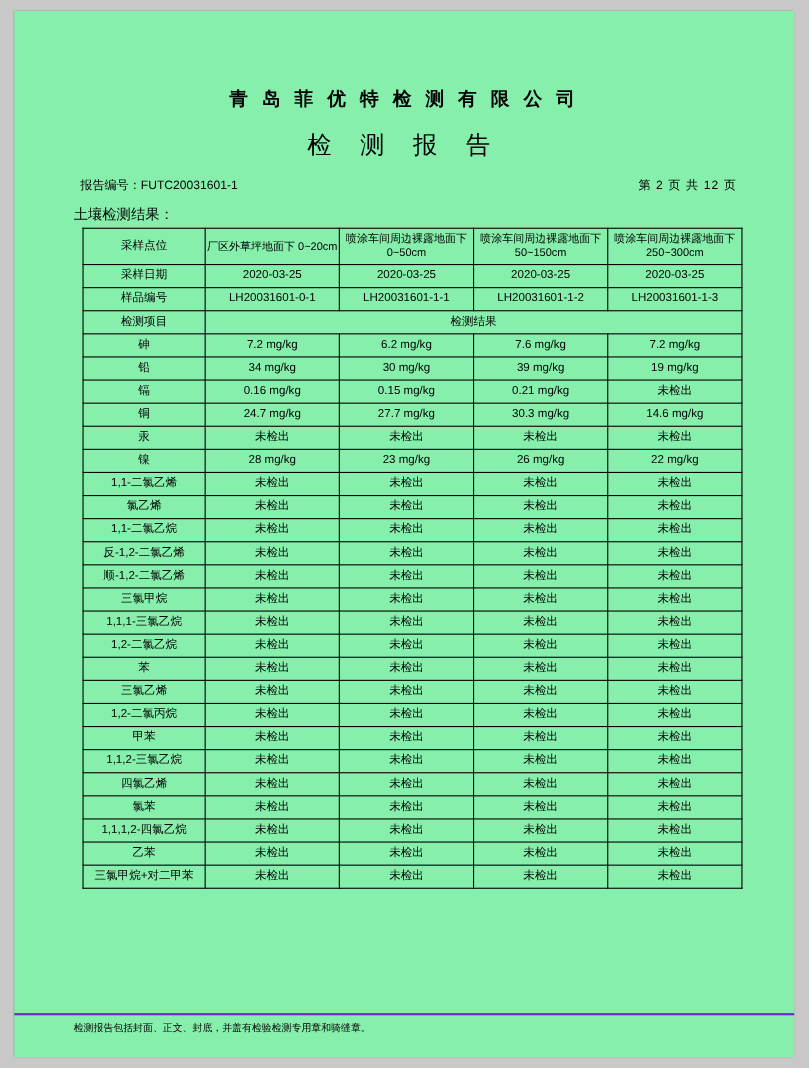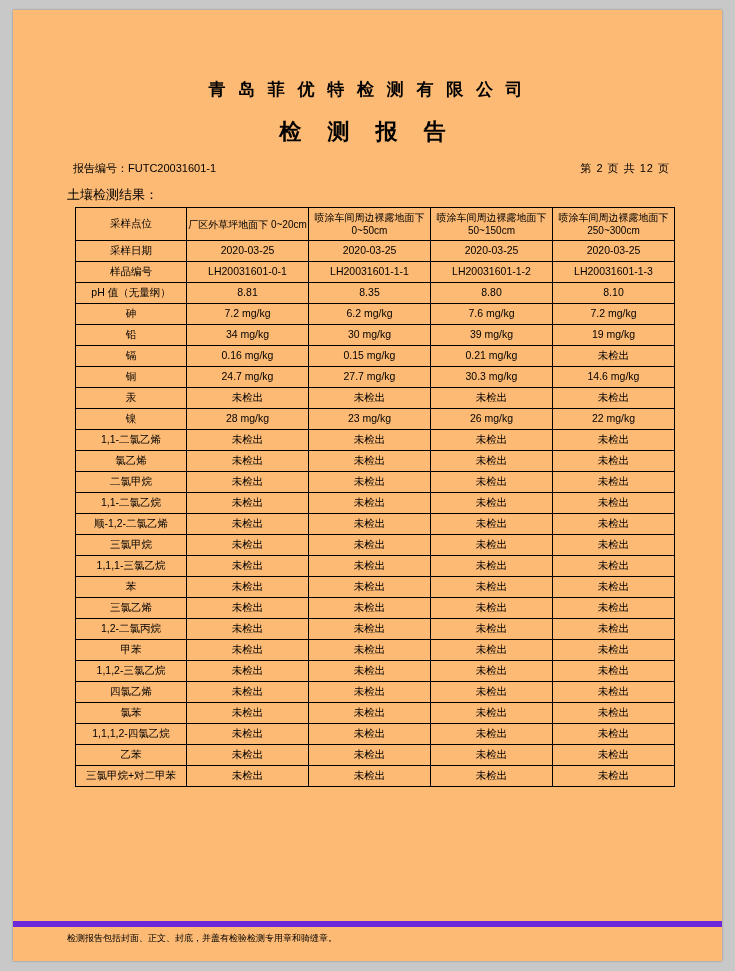--- a/index.html
+++ b/index.html
@@ -12,36 +12,36 @@
     height: 971px;
     font-family: "Liberation Sans", sans-serif;
     overflow: hidden;
   }
   .page {
     position: absolute;
     left: 13px;
     top: 10px;
     width: 709px;
     height: 951px;
-    background: #fdba74;
+    background: #86efac;
     box-sizing: border-box;
     box-shadow: 0 0 2px rgba(0,0,0,0.35);
   }
   .company-name {
     text-align: center;
     font-size: 17px;
     font-weight: bold;
     letter-spacing: 4px;
     margin-top: 68px;
     color: #000;
   }
   .report-title {
     text-align: center;
     font-size: 22px;
-    font-weight: bold;
+    font-weight: normal;
     letter-spacing: 10px;
     margin-top: 16px;
     color: #000;
   }
   .meta-row {
     display: flex;
     justify-content: space-between;
     align-items: flex-end;
     margin: 14px 52px 0 60px;
     font-size: 11px;
@@ -80,21 +80,21 @@
     line-height: 1.3;
     padding: 3px 1px;
   }
   .hdr-label { font-size: 10.5px; }
   .footer-note {
     position: absolute;
     left: 0;
     right: 0;
     bottom: 0;
     height: 40px;
-    border-top: 6px solid #6d28d9;
+    border-top: 2px solid #6d28d9;
     font-size: 9px;
     color: #000;
     padding: 5px 0 16px 54px;
     box-sizing: border-box;
   }
 </style>
 </head>
 <body>
 
 <div class="page">
@@ -127,25 +127,22 @@
             <td class="data-col">2020-03-25</td>
           </tr>
           <tr>
             <td class="label-col hdr-label">样品编号</td>
             <td class="data-col">LH20031601-0-1</td>
             <td class="data-col">LH20031601-1-1</td>
             <td class="data-col">LH20031601-1-2</td>
             <td class="data-col">LH20031601-1-3</td>
           </tr>
           <tr>
-            <td class="label-col">pH 值（无量纲）</td>
-            <td class="data-col">8.81</td>
-            <td class="data-col">8.35</td>
-            <td class="data-col">8.80</td>
-            <td class="data-col">8.10</td>
+            <td class="label-col hdr-label">检测项目</td>
+            <td colspan="4">检测结果</td>
           </tr>
           <tr>
             <td class="label-col">砷</td>
             <td class="data-col">7.2 mg/kg</td>
             <td class="data-col">6.2 mg/kg</td>
             <td class="data-col">7.6 mg/kg</td>
             <td class="data-col">7.2 mg/kg</td>
           </tr>
           <tr>
             <td class="label-col">铅</td>
@@ -190,49 +187,56 @@
             <td class="data-col">未检出</td>
           </tr>
           <tr>
             <td class="label-col">氯乙烯</td>
             <td class="data-col">未检出</td>
             <td class="data-col">未检出</td>
             <td class="data-col">未检出</td>
             <td class="data-col">未检出</td>
           </tr>
           <tr>
-            <td class="label-col">二氯甲烷</td>
-            <td class="data-col">未检出</td>
-            <td class="data-col">未检出</td>
-            <td class="data-col">未检出</td>
-            <td class="data-col">未检出</td>
-          </tr>
-          <tr>
             <td class="label-col">1,1-二氯乙烷</td>
             <td class="data-col">未检出</td>
             <td class="data-col">未检出</td>
             <td class="data-col">未检出</td>
             <td class="data-col">未检出</td>
           </tr>
           <tr>
+            <td class="label-col">反-1,2-二氯乙烯</td>
+            <td class="data-col">未检出</td>
+            <td class="data-col">未检出</td>
+            <td class="data-col">未检出</td>
+            <td class="data-col">未检出</td>
+          </tr>
+          <tr>
             <td class="label-col">顺-1,2-二氯乙烯</td>
             <td class="data-col">未检出</td>
             <td class="data-col">未检出</td>
             <td class="data-col">未检出</td>
             <td class="data-col">未检出</td>
           </tr>
           <tr>
             <td class="label-col">三氯甲烷</td>
             <td class="data-col">未检出</td>
             <td class="data-col">未检出</td>
             <td class="data-col">未检出</td>
             <td class="data-col">未检出</td>
           </tr>
           <tr>
             <td class="label-col">1,1,1-三氯乙烷</td>
+            <td class="data-col">未检出</td>
+            <td class="data-col">未检出</td>
+            <td class="data-col">未检出</td>
+            <td class="data-col">未检出</td>
+          </tr>
+          <tr>
+            <td class="label-col">1,2-二氯乙烷</td>
             <td class="data-col">未检出</td>
             <td class="data-col">未检出</td>
             <td class="data-col">未检出</td>
             <td class="data-col">未检出</td>
           </tr>
           <tr>
             <td class="label-col">苯</td>
             <td class="data-col">未检出</td>
             <td class="data-col">未检出</td>
             <td class="data-col">未检出</td>

